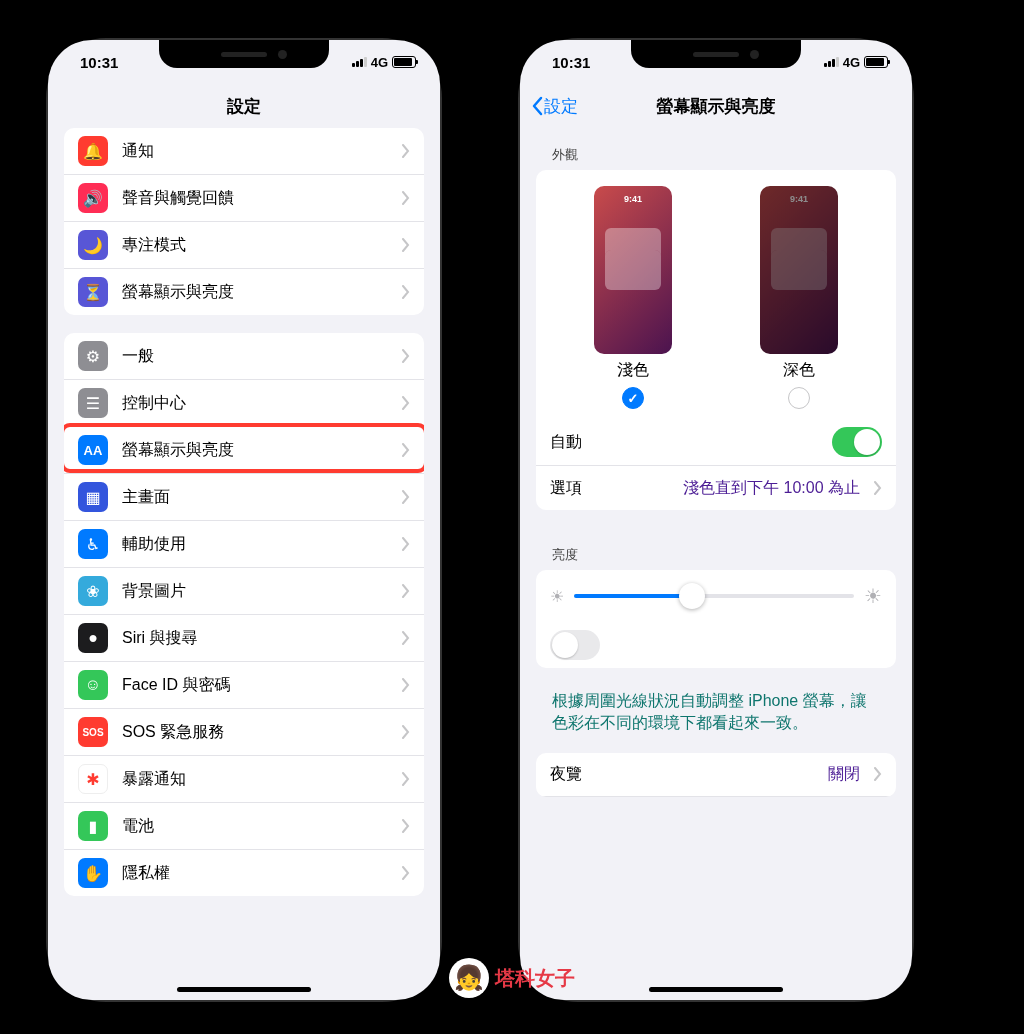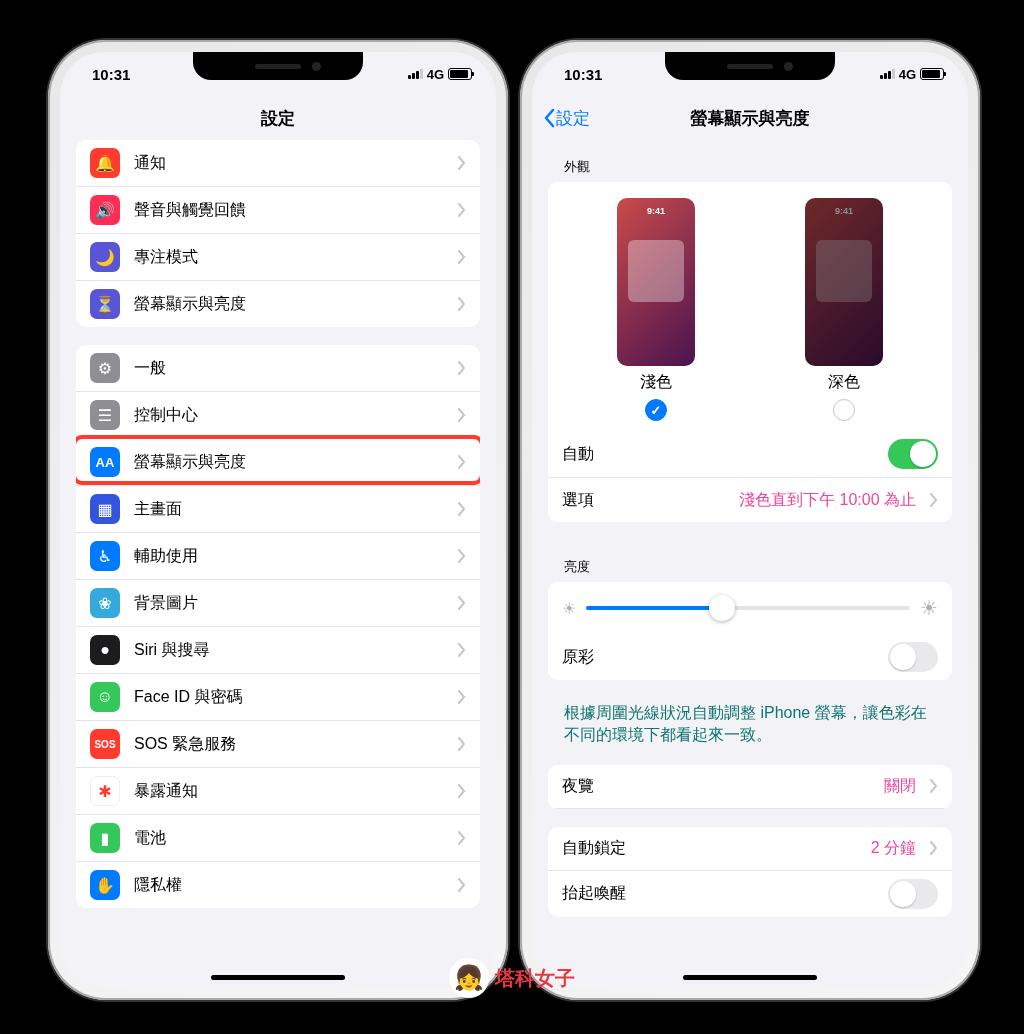--- a/index.html
+++ b/index.html
@@ -1,25 +1,25 @@
 <!DOCTYPE html>
 <html><head>
 <meta charset="utf-8">
 <style>
 * { margin: 0; padding: 0; box-sizing: border-box; font-family: -apple-system, "SF Pro Text", "Helvetica Neue", Arial, sans-serif; }
 body { background: #000; width: 1024px; height: 1034px; position: relative; overflow: hidden; }
 
 .phone {
   position: absolute;
-  width: 460px;
+  width: 392px;
   height: 960px;
   top: 40px;
   border-radius: 58px;
   background: linear-gradient(145deg, #e8e8e8, #f5f5f5);
-  padding: 12px;
+  padding: 0;
   box-shadow: 0 0 0 2px #333, inset 0 0 0 2px #aaa;
 }
 .phone.left { left: 48px; }
 .phone.right { left: 520px; }
 
 .screen {
   width: 100%; height: 100%;
   background: #f2f2f7;
   border-radius: 44px;
   overflow: hidden;
@@ -91,21 +91,21 @@
   font-weight: 400;
   font-size: 17px;
 }
 .nav-back svg { width: 14px; height: 20px; }
 
 .content { padding: 0 16px 80px; height: calc(100% - 88px); overflow-y: auto; }
 .content::-webkit-scrollbar { display: none; }
 
 .section-header {
   font-size: 13px;
-  color: #000000;
+  color: #404040;
   padding: 18px 16px 6px;
   text-transform: none;
 }
 
 .group {
   background: #fff;
   border-radius: 10px;
   overflow: hidden;
   margin-bottom: 18px;
 }
@@ -124,21 +124,21 @@
   width: 30px; height: 30px;
   border-radius: 7px;
   display: flex;
   align-items: center;
   justify-content: center;
   flex-shrink: 0;
   color: #fff;
   font-size: 16px;
 }
 .row .label { flex: 1; }
-.row .value { color: #ec4899; font-size: 16px; }
+.row .value { color: #4c1d95; font-size: 16px; }
 .chev { color: #c6c6c8; }
 .chev svg { width: 8px; height: 14px; display: block; }
 
 .highlight {
   position: absolute;
   border: 4px solid #ff3b30;
   border-radius: 10px;
   pointer-events: none;
   z-index: 5;
 }
@@ -469,54 +469,38 @@
       <div class="section-header">亮度</div>
       <div class="group">
         <div class="slider-row">
           <span class="sun">☀︎</span>
           <div class="slider-track">
               <div class="slider-thumb"></div>
             </div>
           <span class="sun" style="font-size:20px">☀︎</span>
         </div>
         <div class="row">
-          <span class="label">原彩</span>
           <span class="toggle"></span>
         </div>
       </div>
       <div class="footnote">根據周圍光線狀況自動調整 iPhone 螢幕，讓色彩在不同的環境下都看起來一致。</div>
 
       <div class="group" style="position:relative">
         <div class="row">
           <span class="label">夜覽</span>
           <span class="value">關閉</span>
           <span class="chev">
               <svg viewBox="0 0 8 14">
                 <path d="M1 1l5 6-5 6" stroke="#c6c6c8" stroke-width="2" fill="none" stroke-linecap="round"></path>
               </svg>
             </span>
         </div>
         <div class="highlight" style="left:-4px; right:-4px; top:-4px; bottom:-4px;"></div>
       </div>
 
-      <div class="group">
-        <div class="row">
-          <span class="label">自動鎖定</span>
-          <span class="value">2 分鐘</span>
-          <span class="chev">
-              <svg viewBox="0 0 8 14">
-                <path d="M1 1l5 6-5 6" stroke="#c6c6c8" stroke-width="2" fill="none" stroke-linecap="round"></path>
-              </svg>
-            </span>
-        </div>
-        <div class="row">
-          <span class="label">抬起喚醒</span>
-          <span class="toggle"></span>
-        </div>
-      </div>
     </div>
     <div class="home-indicator"></div>
   </div>
 </div>
 
 <div class="watermark">
   <span class="avatar">👧</span>
   <span>塔科女子</span>
 </div>
 

